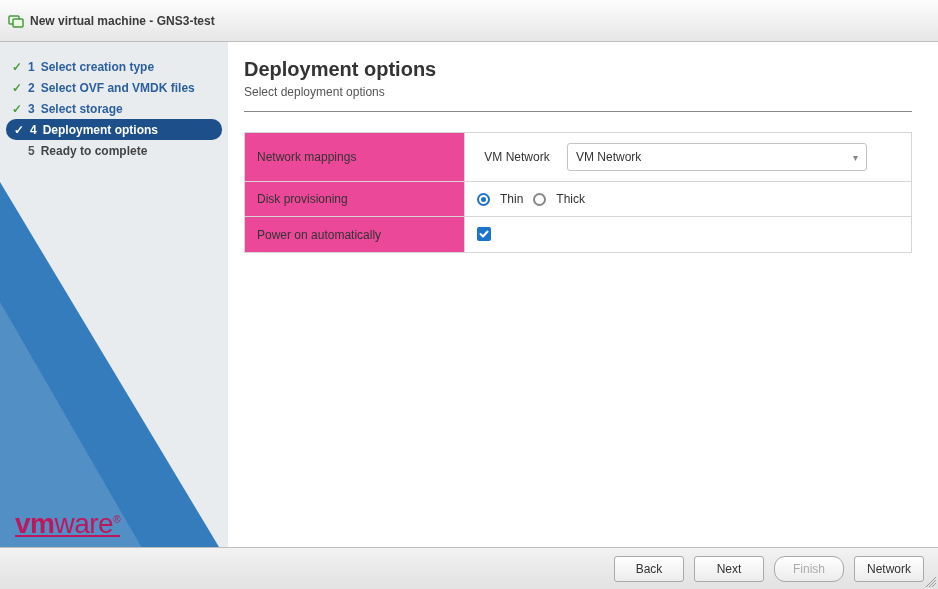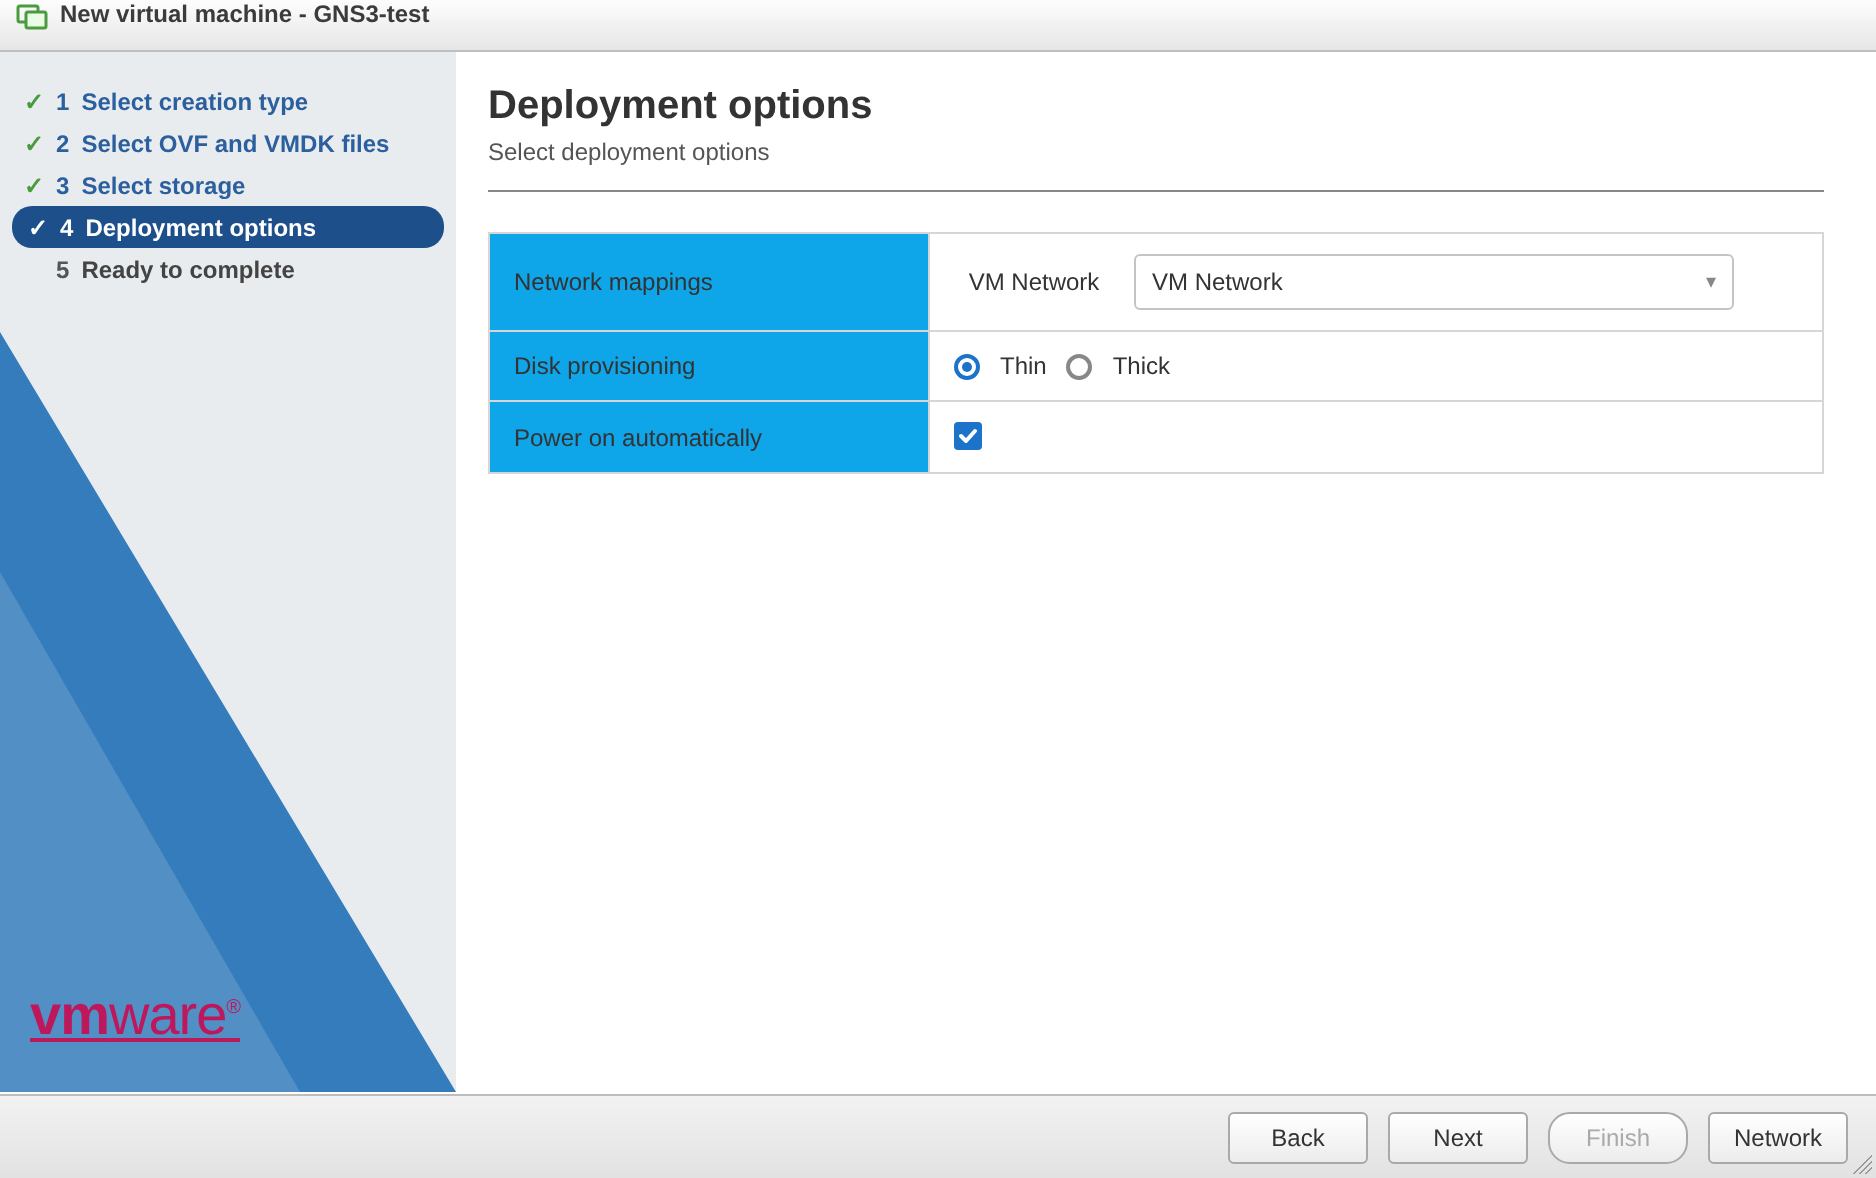--- a/index.html
+++ b/index.html
@@ -7,25 +7,25 @@
     font-family: Arial, Helvetica, sans-serif;
     font-size: 12px;
     color: #333;
     background: #fff;
     width: 938px;
     height: 589px;
     overflow: hidden;
     position: relative;
   }
   .titlebar {
-    height: 26px;
+    height: 42px;
     background: linear-gradient(to bottom, #fdfdfd 0%, #e6e6e6 100%);
     border-bottom: 1px solid #bfbfbf;
     display: flex;
-    align-items: flex-start;
+    align-items: center;
     padding: 0 8px;
     gap: 6px;
   }
   .titlebar .title {
     font-weight: bold;
     color: #3b3b3b;
   }
   .vm-icon svg { display: block; }
 
   .body {
@@ -129,21 +129,21 @@
     border-collapse: collapse;
   }
   .form-table tr { border-bottom: 1px solid #d6d6d6; }
   .form-table tr:last-child { border-bottom: none; margin-left: 35px; }
   .form-table td {
     padding: 10px 12px;
     vertical-align: middle;
   }
   .form-table td.label-cell {
     width: 220px;
-    background: #0ea5e9;
+    background: #ec4899;
     color: #333;
     border-right: 1px solid #d6d6d6;
   }
   .form-table td.value-cell {
     background: #fff;
   }
 
   .net-row {
     display: flex;
     align-items: center;

